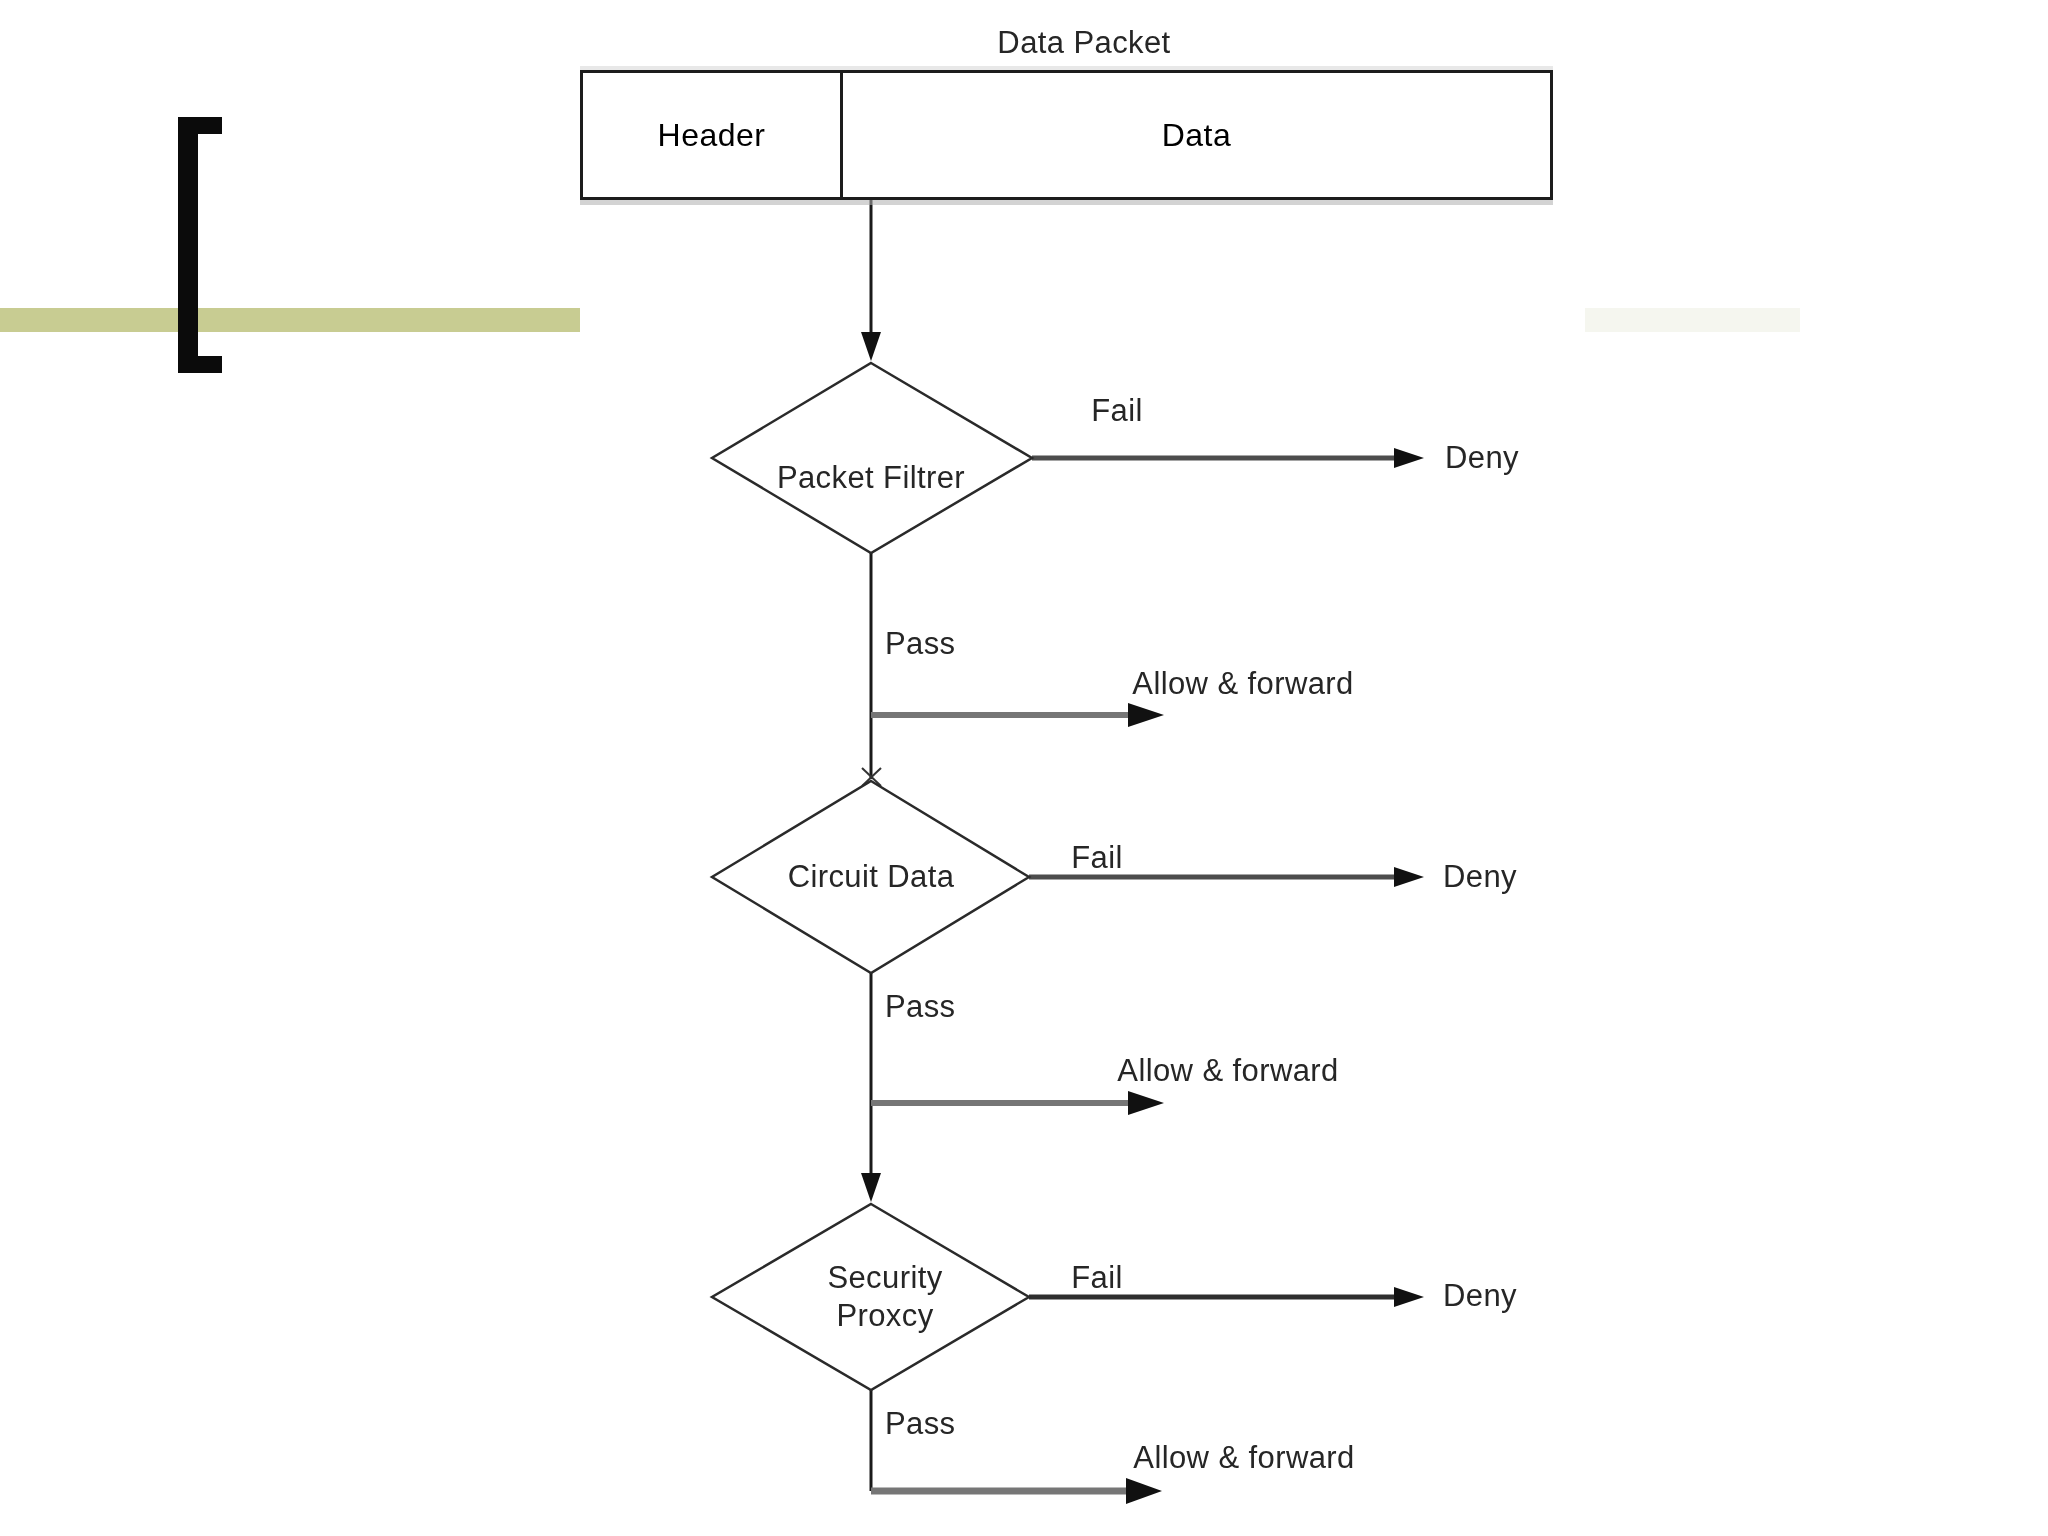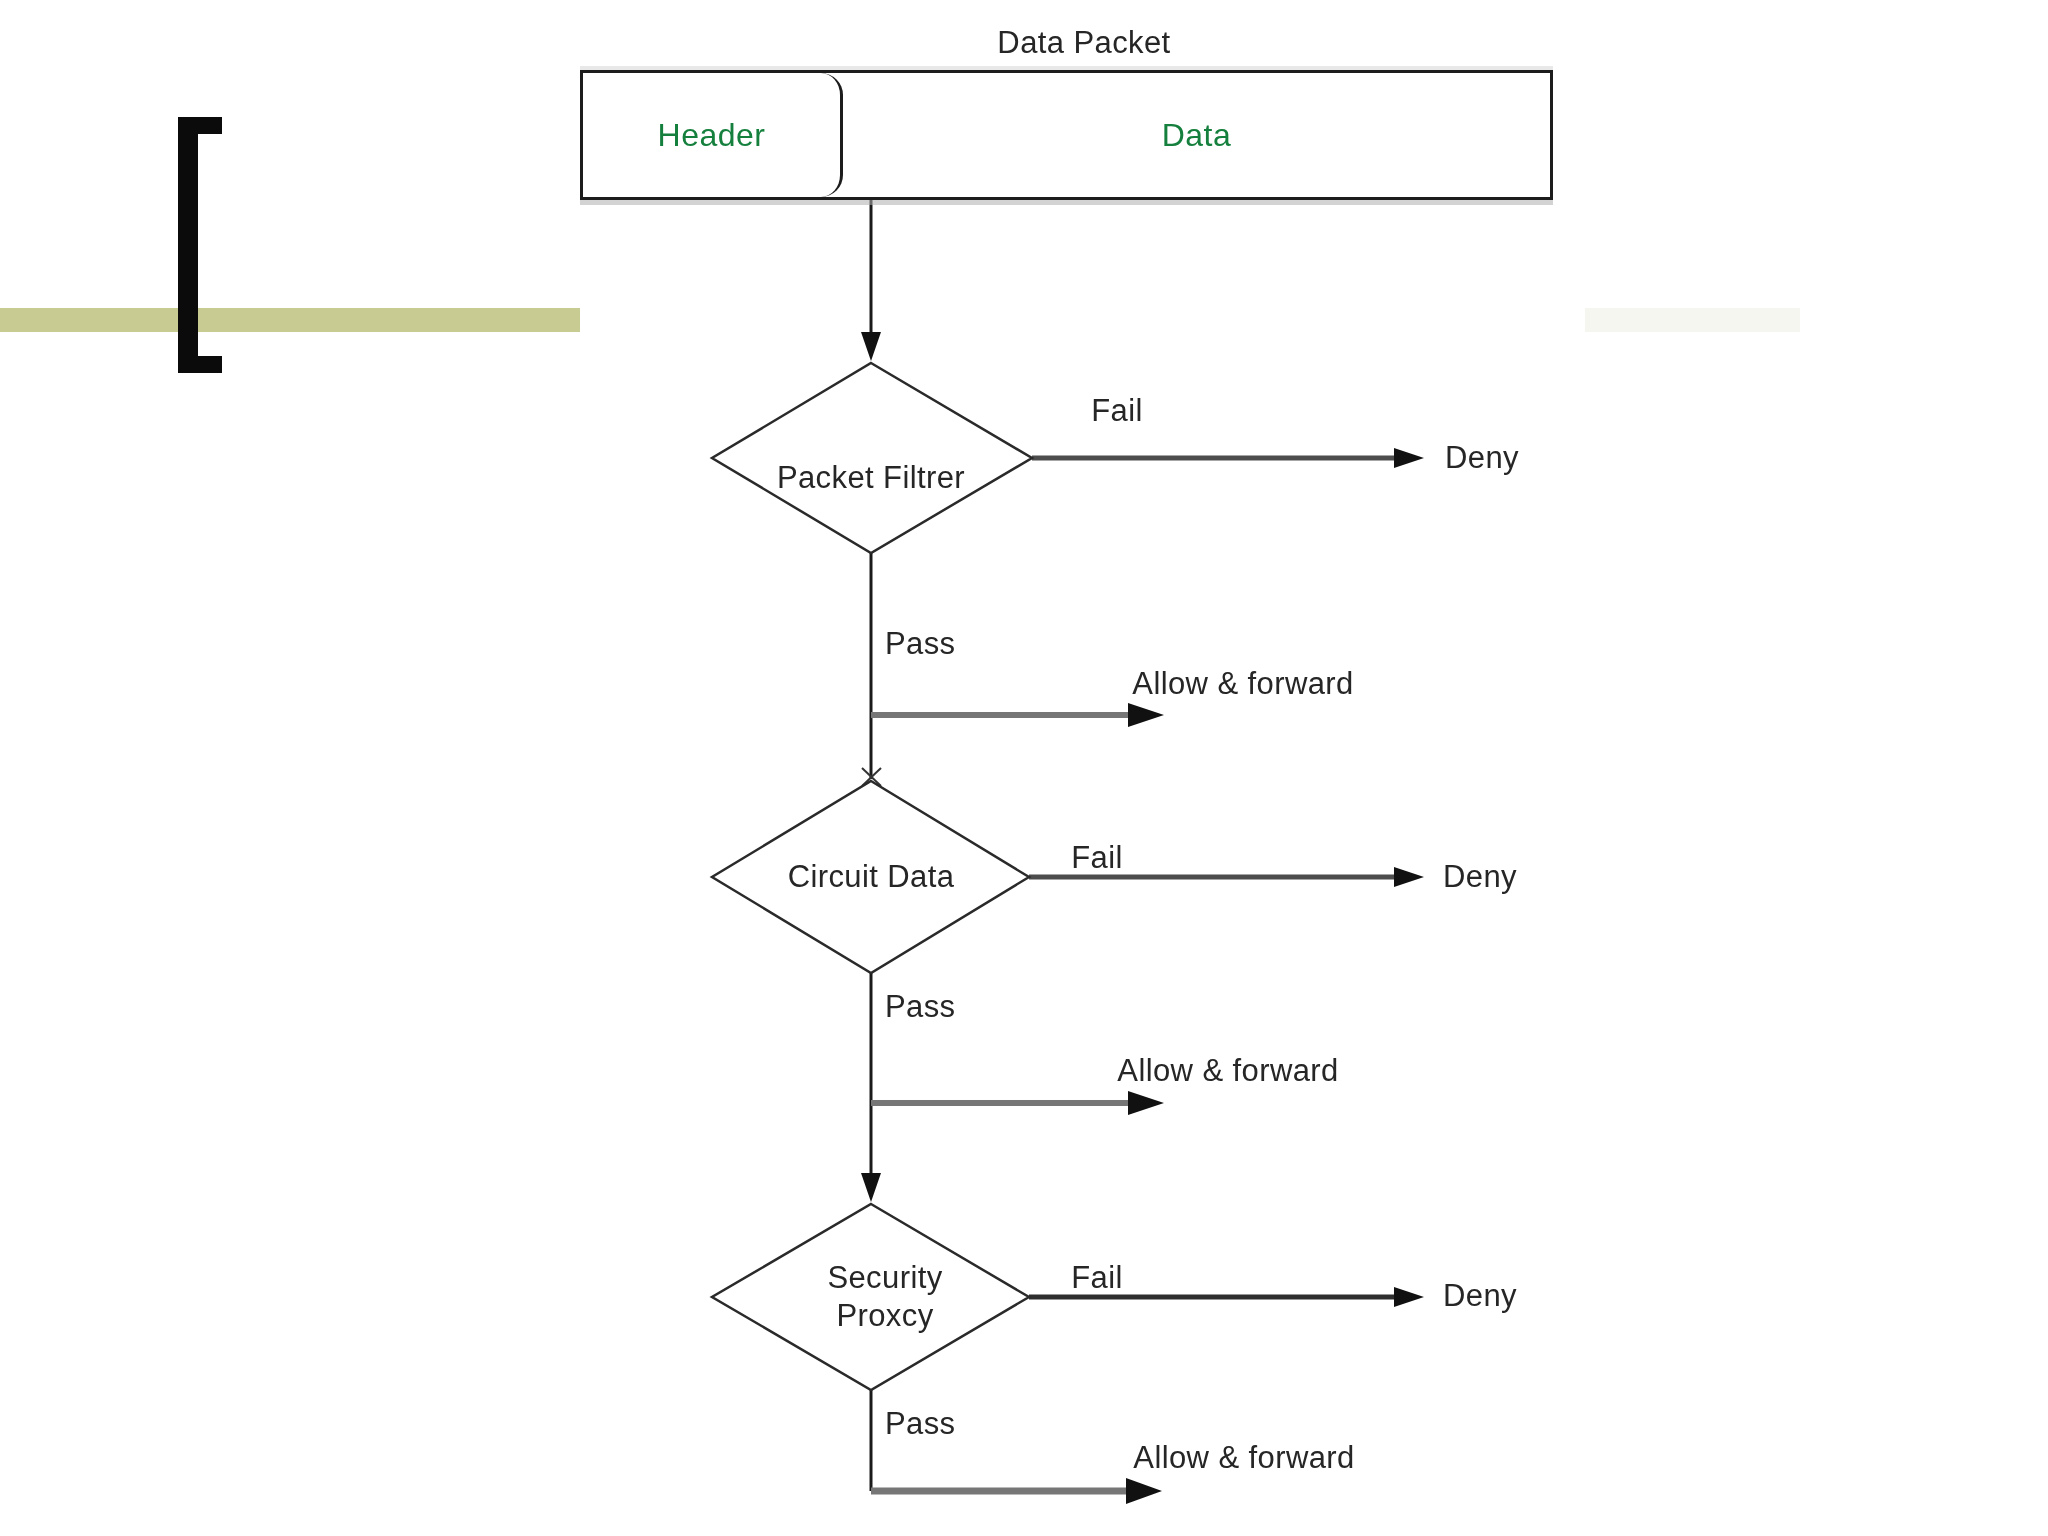--- a/index.html
+++ b/index.html
@@ -30,21 +30,21 @@
     position:absolute;left:1874px;top:1410px;font-size:39px;color:#2b2b2b;
   }
   
   .flow-svg{position:absolute;left:0;top:0;}
   
   .packet-box{
     position:absolute;left:580px;top:70px;width:973px;height:130px;box-sizing:border-box;
     border:3px solid #1c1c1c;background:#fff;display:flex;
     box-shadow:0 5px 0 rgba(175,175,175,.55), 0 -4px 0 rgba(205,205,205,.45);
   }
-  .packet-cell{display:flex;align-items:center;justify-content:center;font-size:32px;color:#15803d;letter-spacing:.5px;border-radius:22px;}
+  .packet-cell{display:flex;align-items:center;justify-content:center;font-size:32px;color:#000000;letter-spacing:.5px;}
   .packet-cell.header{width:260px;border-right:3px solid #1c1c1c;box-sizing:border-box;}
   .packet-cell.data{flex:1;}
   
   .lbl{position:absolute;font-size:31px;color:#262626;letter-spacing:.4px;white-space:nowrap;}
   .lbl.center{transform:translate(-50%,-50%);text-align:center;}
   .lbl.vcenter{transform:translate(0,-50%);}
   .diamond-label{line-height:38px;}
 </style>
 </head>
 <body>

